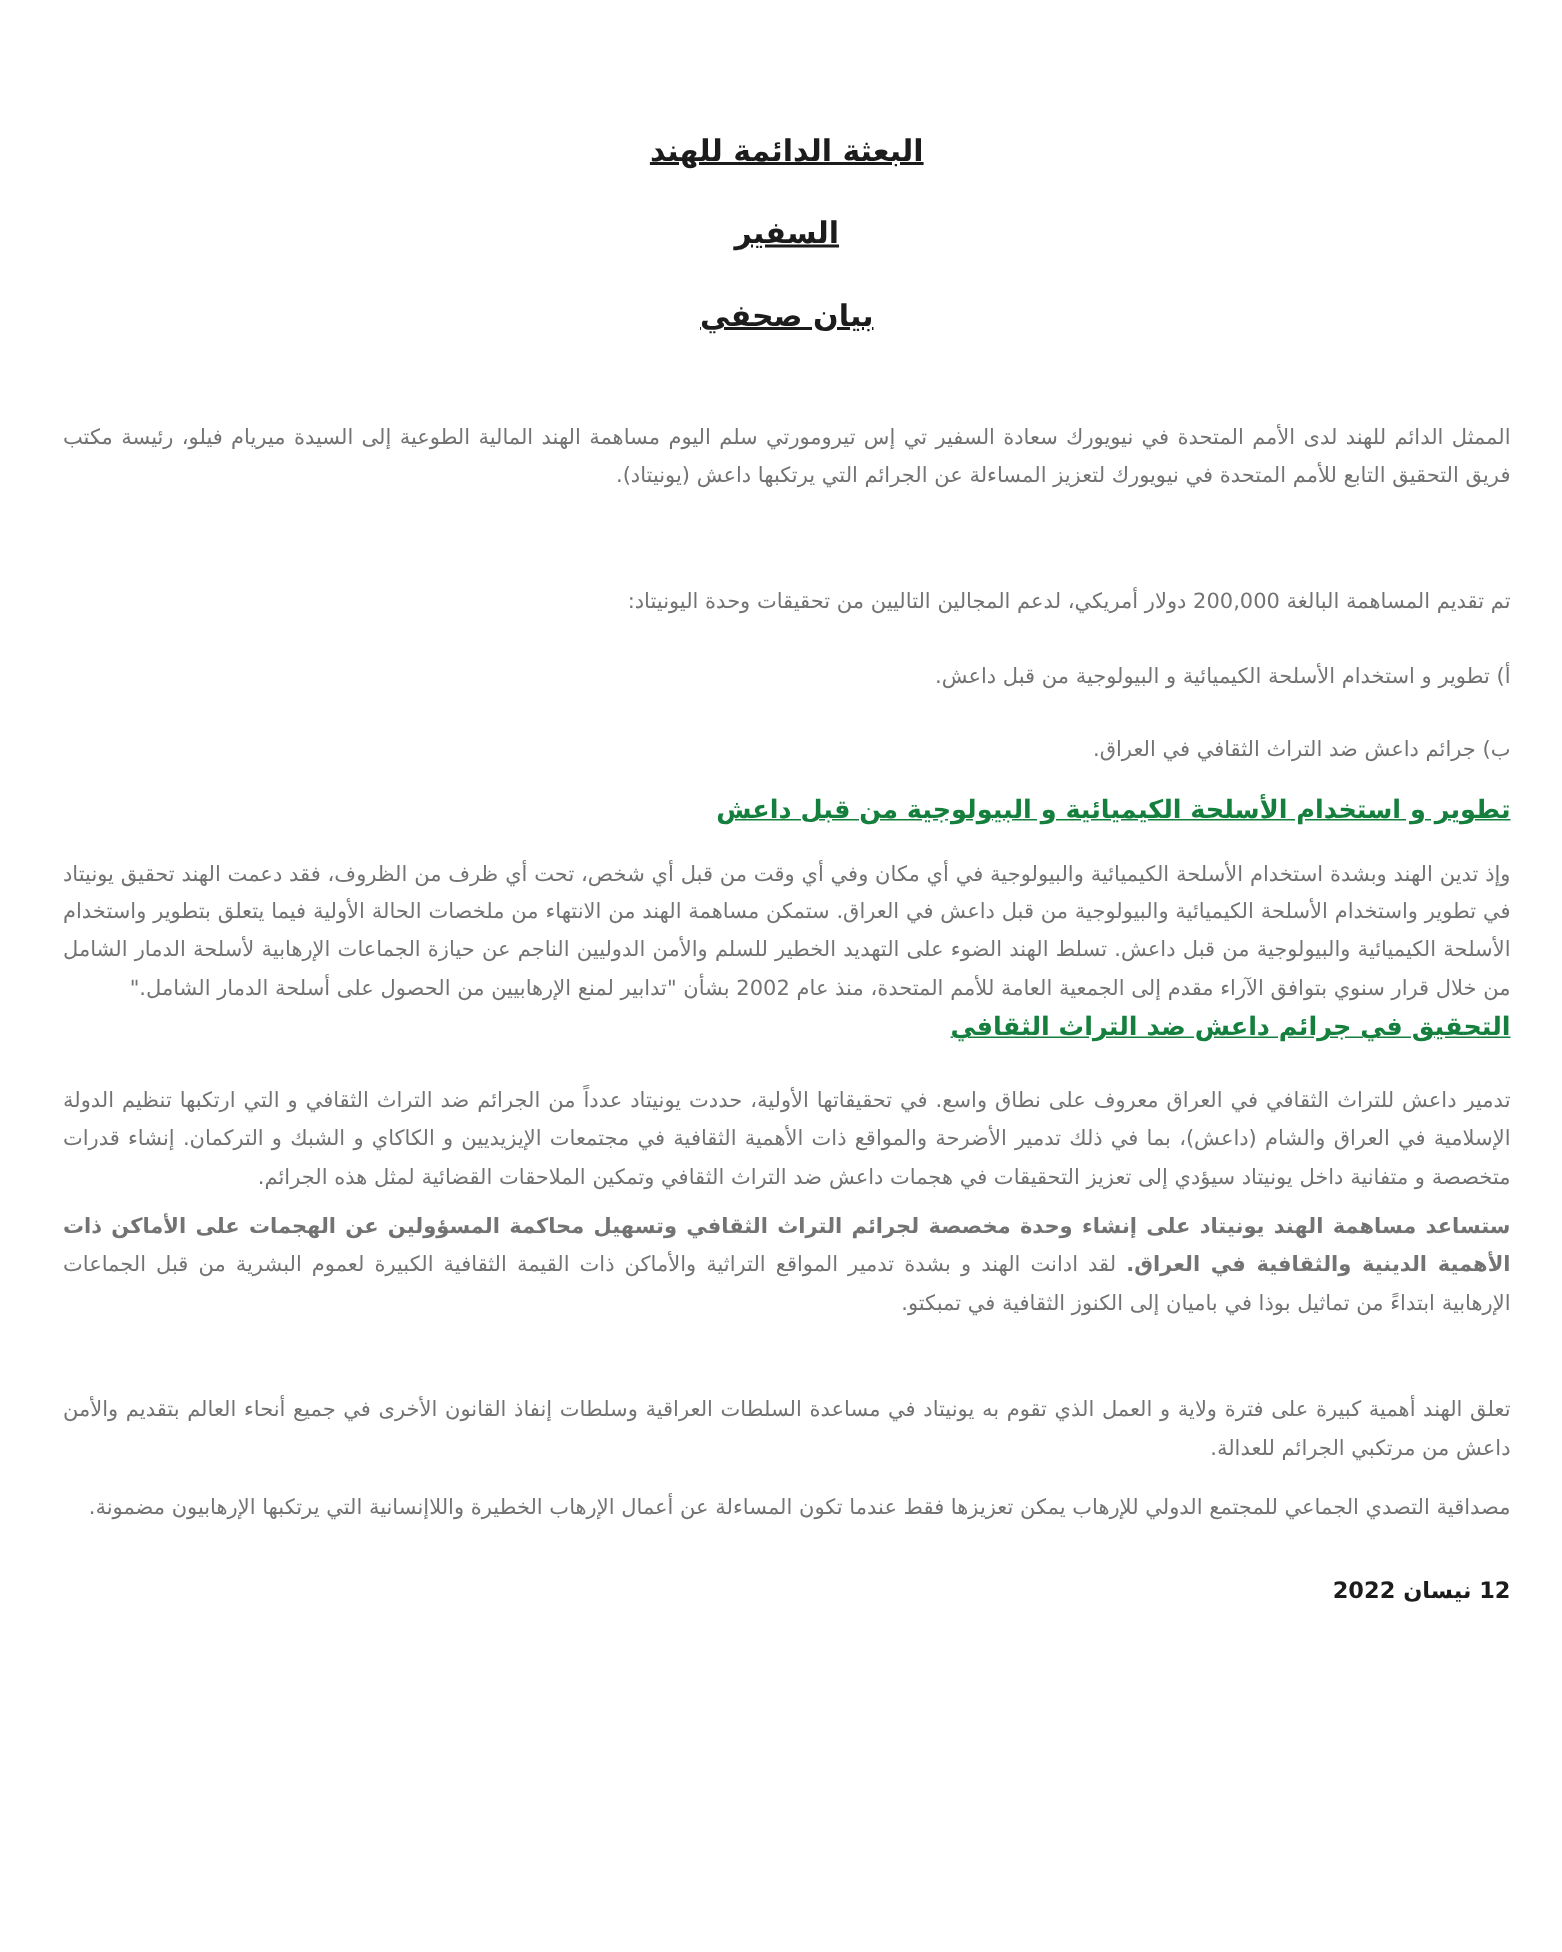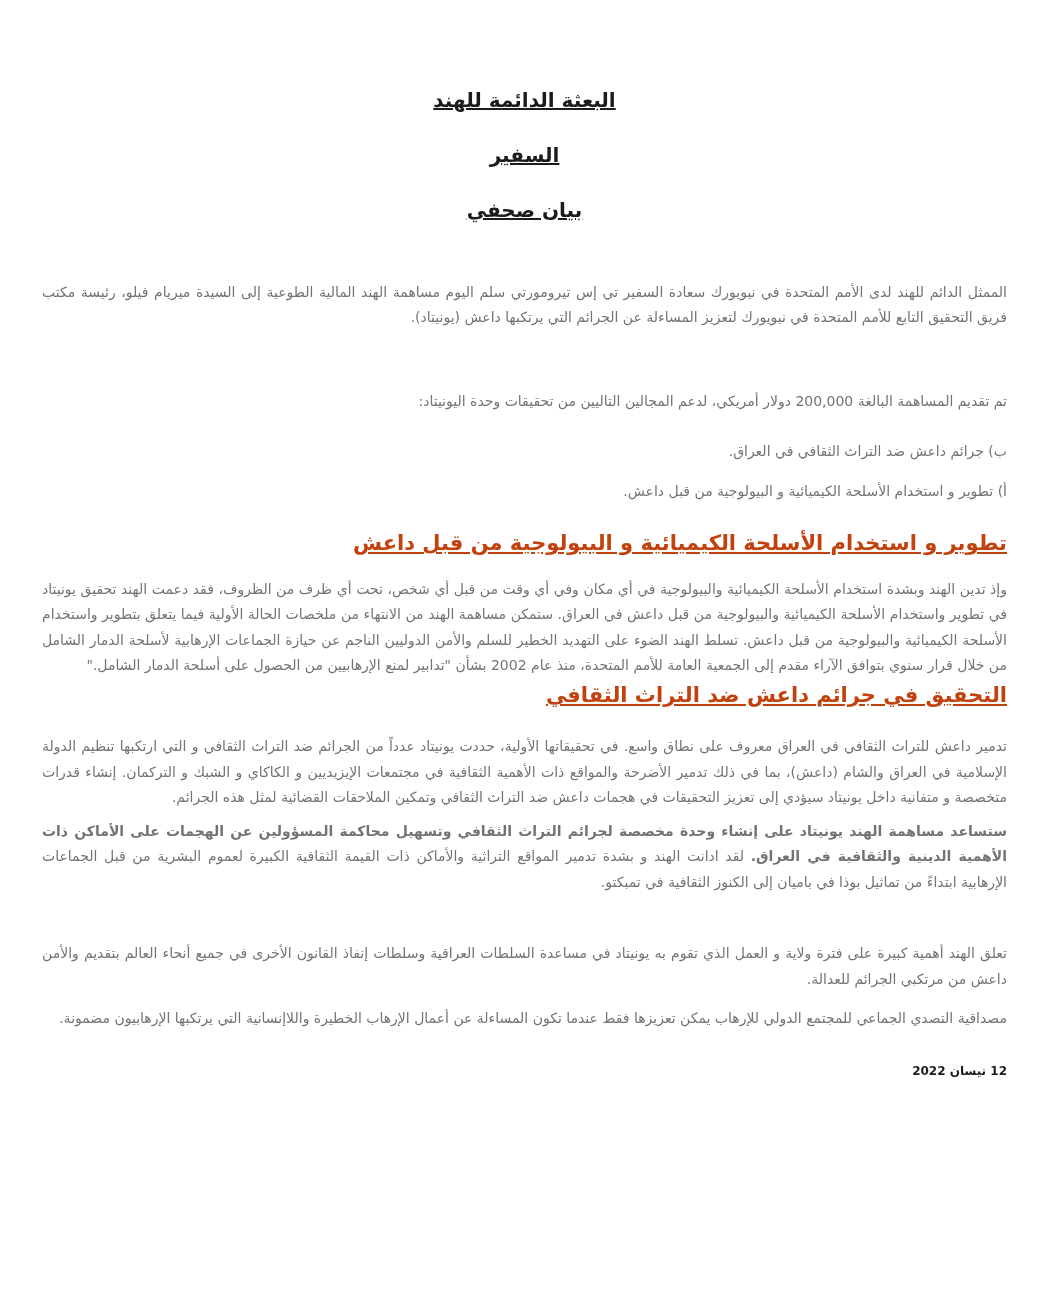--- a/index.html
+++ b/index.html
@@ -34,36 +34,36 @@
     font-size: 14px;
     line-height: 1.82;
     text-align: justify;
     color: #737373;
   }
   .intro-par    { margin-bottom: 58px; }
   .contribution { margin-bottom: 25px; text-align: right; }
   .list-line    { margin-bottom: 23px; text-align: right; }
   .list-line-b  { margin-bottom: 14px; text-align: right; }
   .section-heading {
-    font-size: 21px;
+    font-size: 17px;
     font-weight: bold;
     text-decoration: underline;
     text-align: right;
     line-height: 1.6;
     margin-bottom: 16px;
-    color: #c2410c;
+    color: #15803d;
   }
   .weapons-body  { }
   .heritage-heading { margin-bottom: 22px; }
   .heritage-body1 { margin-bottom: 8px; }
   .heritage-body2 { margin-bottom: 46px; }
   .closing-1 { margin-bottom: 14px; }
   .closing-2 { margin-bottom: 32px; }
   .date-line {
-    font-size: 12px;
+    font-size: 15px;
     font-weight: bold;
     text-align: right;
     margin-top: 22px;
   }
   strong { font-weight: bold; }
 </style>
 </head>
 <body>
 
 <div class="page">
@@ -71,23 +71,23 @@
   <div class="doc-header">
     <div class="title-line">البعثة الدائمة للهند</div>
     <div class="title-line">السفير</div>
     <div class="title-line">بيان صحفي</div>
   </div>
 
   <p class="body-par intro-par">الممثل الدائم للهند لدى الأمم المتحدة في نيويورك سعادة السفير تي إس تيرومورتي سلم اليوم مساهمة الهند المالية الطوعية إلى السيدة ميريام فيلو، رئيسة مكتب فريق التحقيق التابع للأمم المتحدة في نيويورك لتعزيز المساءلة عن الجرائم التي يرتكبها داعش (يونيتاد).</p>
 
   <p class="body-par contribution">تم تقديم المساهمة البالغة 200,000 دولار أمريكي، لدعم المجالين التاليين من تحقيقات وحدة اليونيتاد:</p>
 
+  <p class="body-par list-line">أ) تطوير و استخدام الأسلحة الكيميائية و البيولوجية من قبل داعش.</p>
+
   <p class="body-par list-line-b">ب) جرائم داعش ضد التراث الثقافي في العراق.</p>
-
-  <p class="body-par list-line">أ) تطوير و استخدام الأسلحة الكيميائية و البيولوجية من قبل داعش.</p>
 
   <h3 class="section-heading">تطوير و استخدام الأسلحة الكيميائية و البيولوجية من قبل داعش</h3>
 
   <p class="body-par weapons-body">وإذ تدين الهند وبشدة استخدام الأسلحة الكيميائية والبيولوجية في أي مكان وفي أي وقت من قبل أي شخص، تحت أي ظرف من الظروف، فقد دعمت الهند تحقيق يونيتاد في تطوير واستخدام الأسلحة الكيميائية والبيولوجية من قبل داعش في العراق. ستمكن مساهمة الهند من الانتهاء من ملخصات الحالة الأولية فيما يتعلق بتطوير واستخدام الأسلحة الكيميائية والبيولوجية من قبل داعش. تسلط الهند الضوء على التهديد الخطير للسلم والأمن الدوليين الناجم عن حيازة الجماعات الإرهابية لأسلحة الدمار الشامل من خلال قرار سنوي بتوافق الآراء مقدم إلى الجمعية العامة للأمم المتحدة، منذ عام 2002 بشأن "تدابير لمنع الإرهابيين من الحصول على أسلحة الدمار الشامل."</p>
 
   <h3 class="section-heading heritage-heading">التحقيق في جرائم داعش ضد التراث الثقافي</h3>
 
   <p class="body-par heritage-body1">تدمير داعش للتراث الثقافي في العراق معروف على نطاق واسع. في تحقيقاتها الأولية، حددت يونيتاد عدداً من الجرائم ضد التراث الثقافي و التي ارتكبها تنظيم الدولة الإسلامية في العراق والشام (داعش)، بما في ذلك تدمير الأضرحة والمواقع ذات الأهمية الثقافية في مجتمعات الإيزيديين و الكاكاي و الشبك و التركمان. إنشاء قدرات متخصصة و متفانية داخل يونيتاد سيؤدي إلى تعزيز التحقيقات في هجمات داعش ضد التراث الثقافي وتمكين الملاحقات القضائية لمثل هذه الجرائم.</p>
 
   <p class="body-par heritage-body2"><strong>ستساعد مساهمة الهند يونيتاد على إنشاء وحدة مخصصة لجرائم التراث الثقافي وتسهيل محاكمة المسؤولين عن الهجمات على الأماكن ذات الأهمية الدينية والثقافية في العراق.</strong><span> لقد ادانت الهند و بشدة تدمير المواقع التراثية والأماكن ذات القيمة الثقافية الكبيرة لعموم البشرية من قبل الجماعات الإرهابية ابتداءً من تماثيل بوذا في باميان إلى الكنوز الثقافية في تمبكتو.</span></p>

